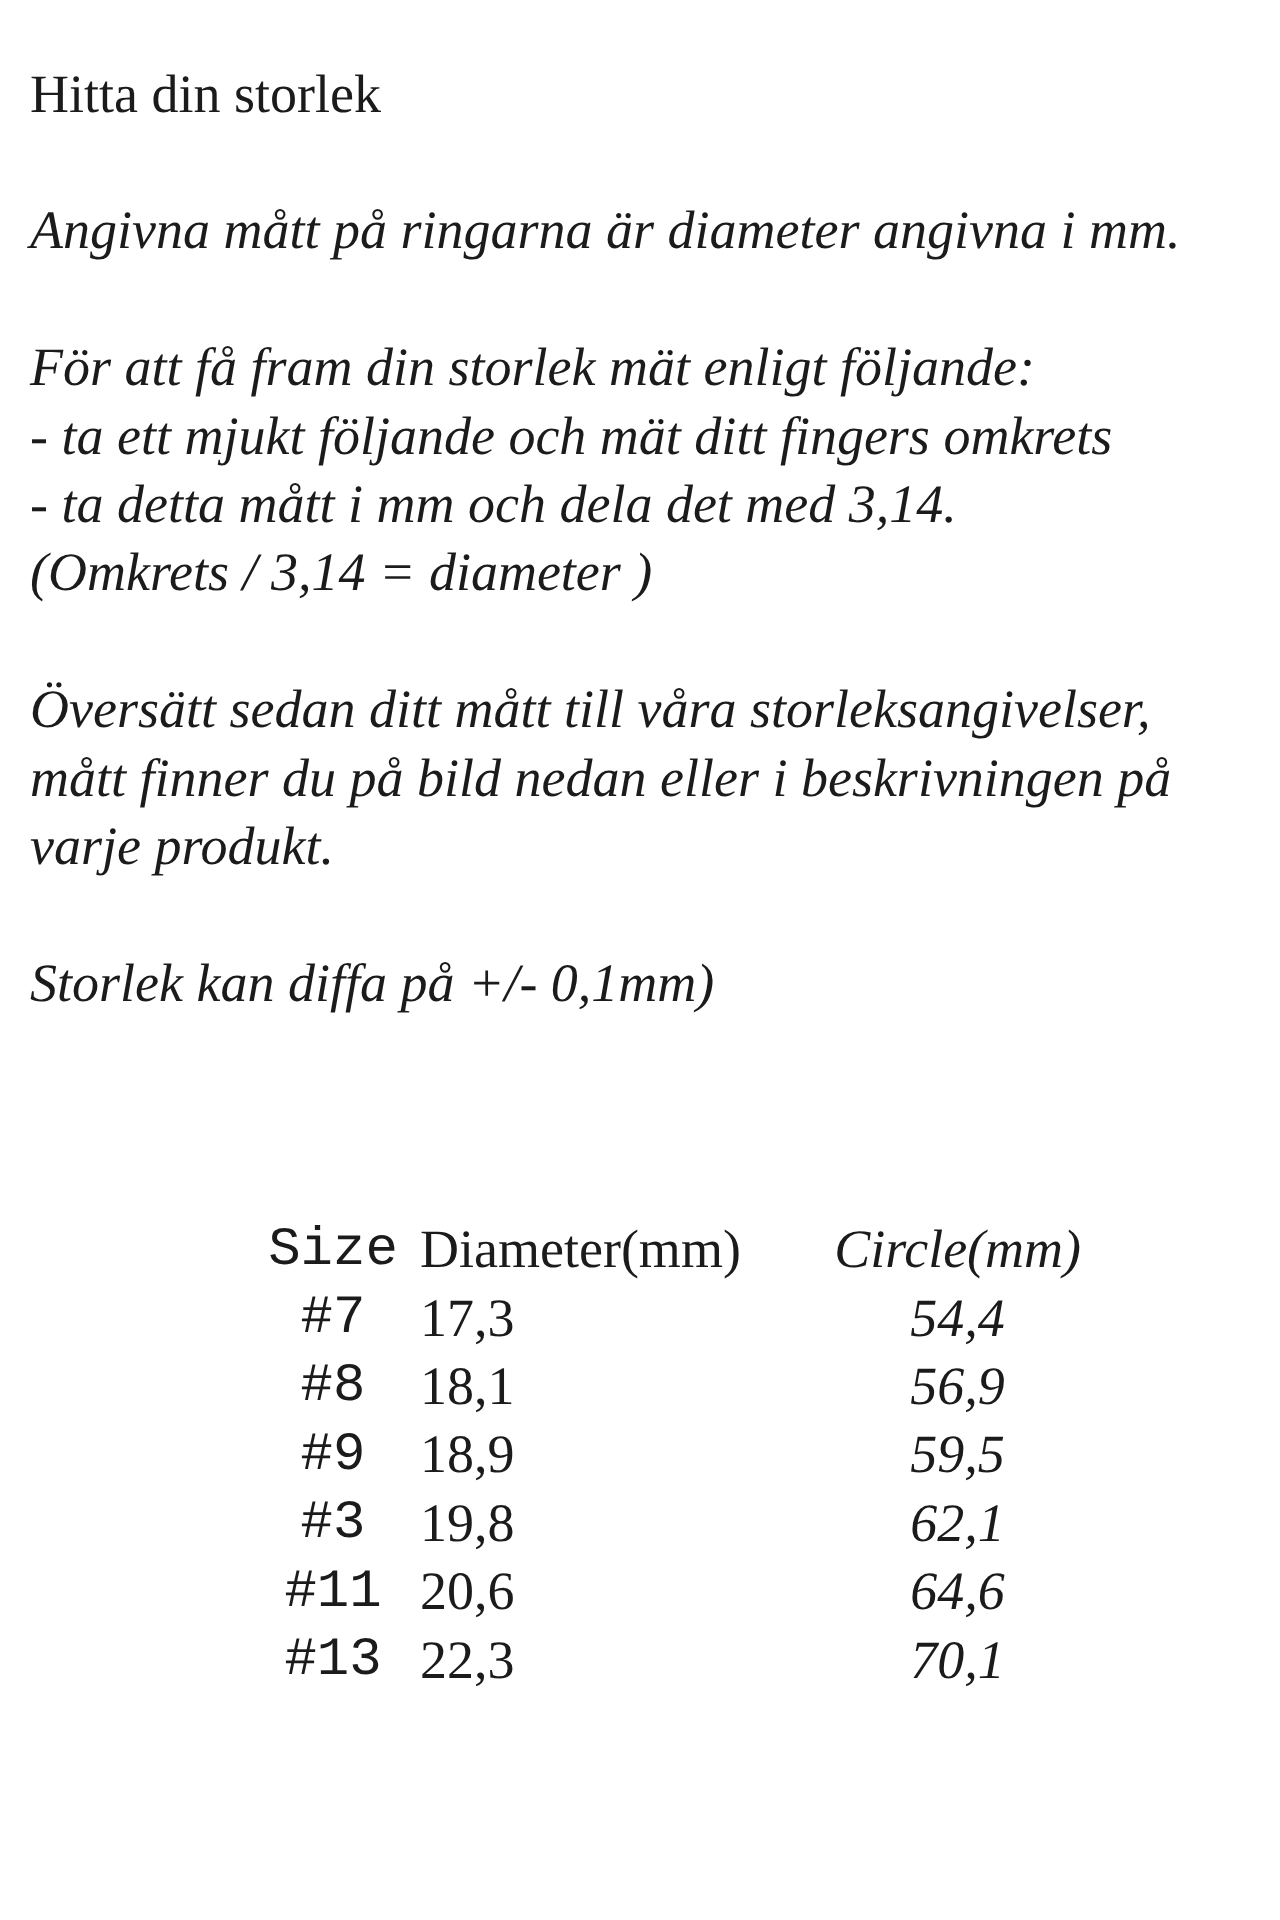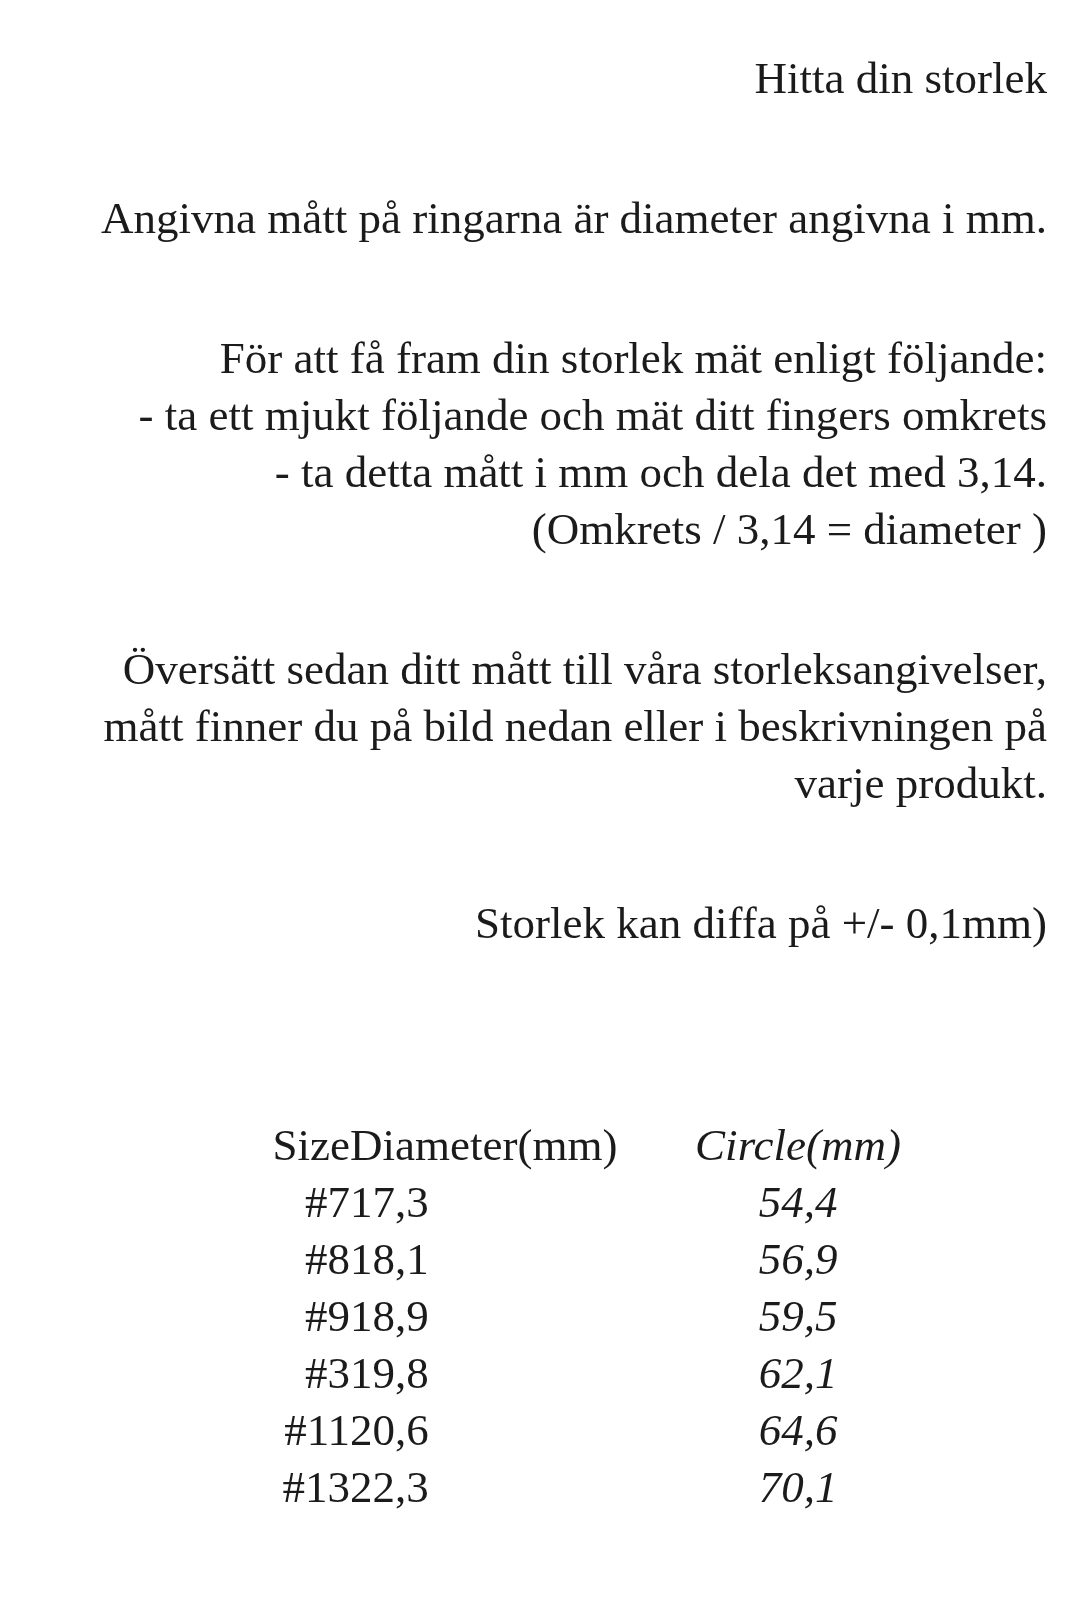--- a/index.html
+++ b/index.html
@@ -14,39 +14,39 @@
     color: #1b1b1b;
     overflow: hidden;
   }
   .content {
     padding: 50px 20px 0 25px;
     font-size: 45px;
     line-height: 57px;
   }
   .line {
     white-space: nowrap;
-    text-align: right;
   }
   .para {
-    margin-top: 83px;
+    margin-top: 57px;
+    font-style: italic;
   }
   table.size-table {
     margin-top: 165px;
     margin-left: 180px;
     border-collapse: collapse;
     font-size: 45px;
     line-height: 57px;
   }
   table.size-table th,
   table.size-table td {
     padding: 0;
     font-weight: normal;
     white-space: nowrap;
   }
-  .col-size   { width: 145px; text-align: right; }
+  .col-size   { width: 145px; text-align: center; font-family: Liberation Mono, monospace; }
   .col-diam   { width: 298px; text-align: left; }
   .col-circle { width: 300px; text-align: center; font-style: italic; }
 </style>
 </head>
 <body>
 
 <div class="content">
 
   <div class="line">Hitta din storlek</div>
 

